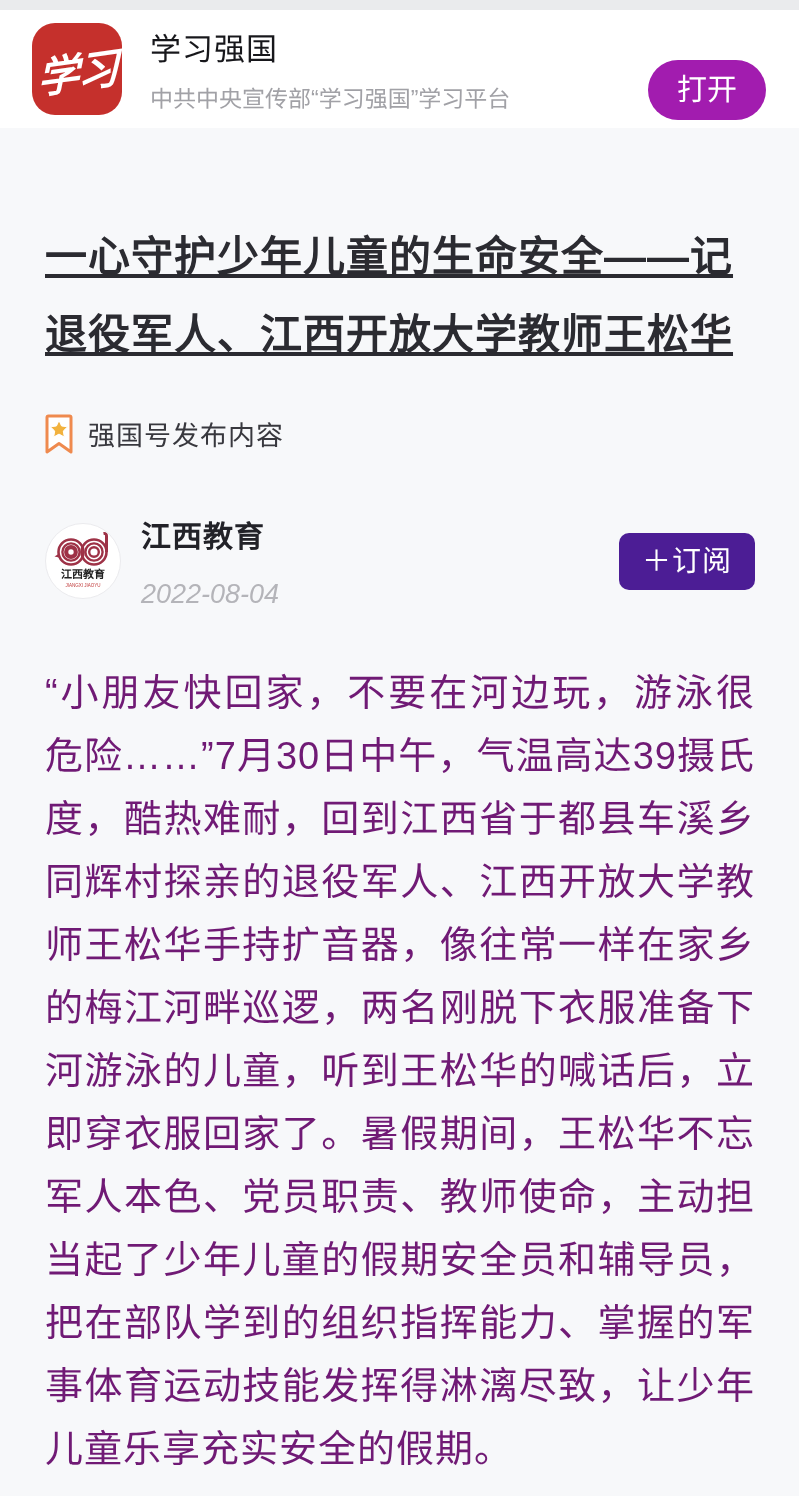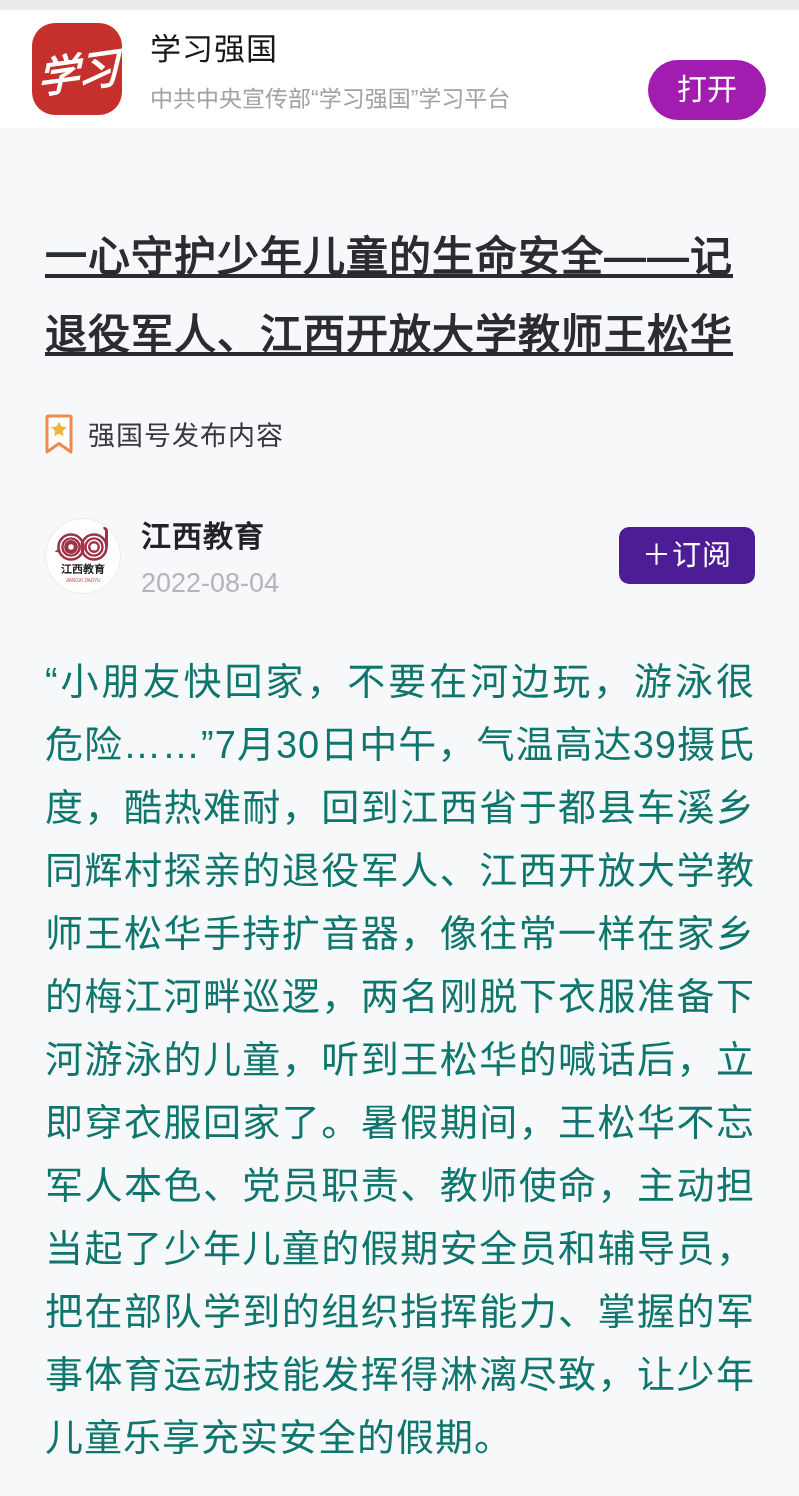--- a/index.html
+++ b/index.html
@@ -109,44 +109,45 @@
     display: flex; align-items: center; justify-content: center;
   }
   .publisher-info { margin-left: 20px; }
   .publisher-name {
     font-size: 30px;
     font-weight: 700;
     color: #222228;
     letter-spacing: 1px;
   }
   .publisher-date {
-    margin-top: 12px;
+    margin-top: 23px;
     font-size: 27px;
     color: #b4b4b9;
+    font-style: italic;
   }
   .subscribe-btn {
     margin-left: auto;
     flex: 0 0 auto;
     background: #4c1d95;
     color: #ffffff;
     border: none;
     font-size: 29px;
     line-height: 1;
     padding: 14px 23px;
     border-radius: 10px;
     cursor: pointer;
     letter-spacing: 1px;
     font-family: inherit;
   }
 
   .article-body {
     margin-top: 52px;
     font-size: 38px;
     line-height: 63px;
-    color: #0f766e;
+    color: #701a75;
     text-align: justify;
     letter-spacing: 1px;
   }
 </style>
 </head>
 <body>
 
 <div class="top-strip"></div>
 
 <header class="banner">

